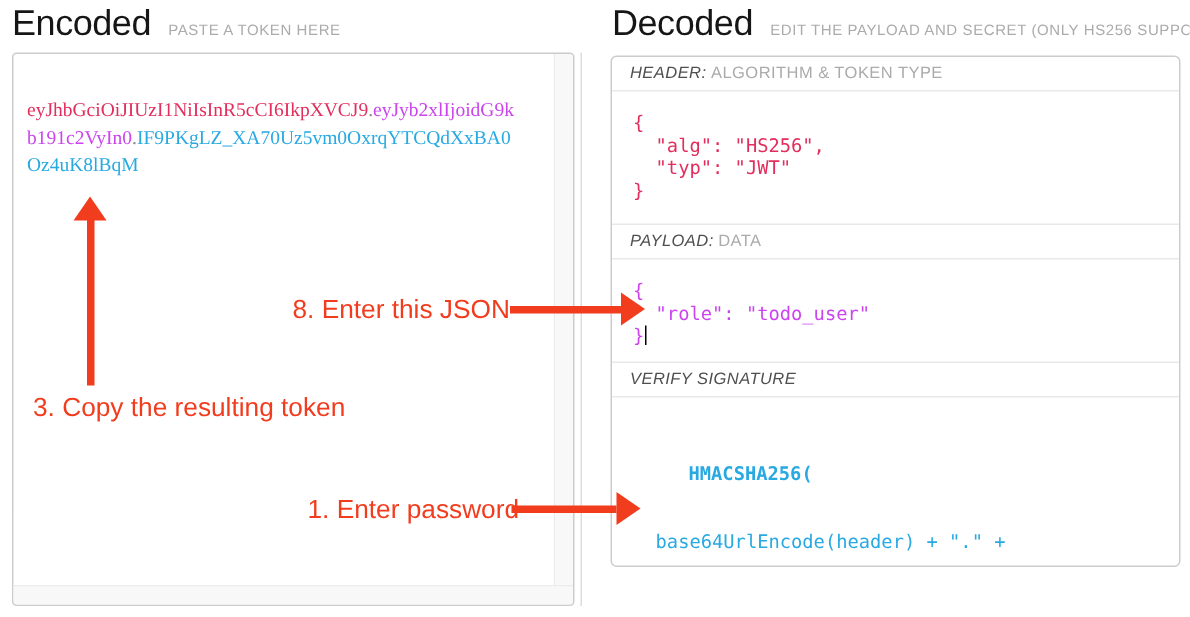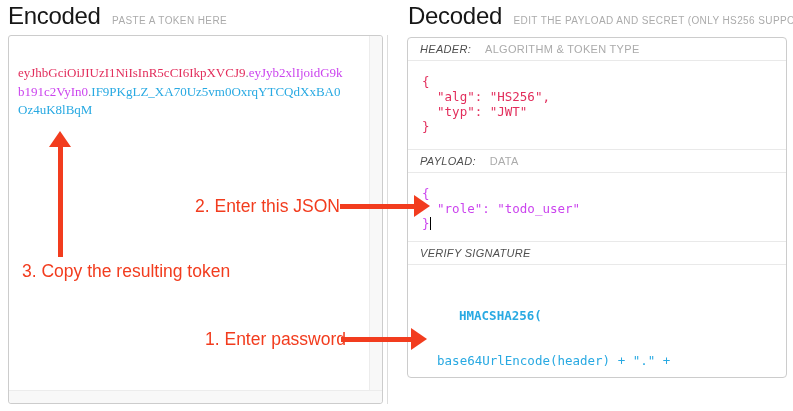--- a/index.html
+++ b/index.html
@@ -31,21 +31,21 @@
   .tok-s{color:var(--blue);}
   .tok-dot{color:#8a8a8a;}
 
   
   .divider{position:absolute;left:387px;top:35px;width:1px;height:369px;background:#dddddd;}
 
   
   .dec-box{position:absolute;left:407px;top:37px;width:380px;height:341px;border:1px solid var(--border);border-radius:4px;background:#fff;overflow:hidden;}
   .sec-label{height:23px;line-height:23px;padding:0 12px;border-bottom:1px solid var(--divider);font-size:11px;letter-spacing:0.3px;white-space:nowrap;}
   .sec-label .strong{color:#4f4f4f;font-style:italic;}
-  .sec-label .rest{color:#ababab;margin-left:14px;}
+  .sec-label .rest{color:#ababab;margin-left:3px;}
   .codeblock{font-family:"DejaVu Sans Mono",monospace;font-size:12.5px;line-height:15px;white-space:pre;padding:13px 0 0 14px;}
   .code-header{height:89px;border-bottom:1px solid var(--divider);color:var(--red);}
   .code-payload{height:69px;border-bottom:1px solid var(--divider);color:var(--purple);}
   .code-verify{height:111px;color:var(--blue);}
   .code-verify .fn{font-weight:bold;padding-left:37px;}
   .caret{display:inline-block;width:1.5px;height:13px;background:#000;vertical-align:-2px;}
 
   
   .ann-text{position:absolute;color:var(--ann);font-size:17.5px;white-space:nowrap;}
   .ann2{left:195px;top:196px;}
@@ -99,21 +99,21 @@
     </div>
     <div class="codeblock code-verify">
       <div class="fn">HMACSHA256(</div>
       <div>  base64UrlEncode(header) + "." +</div>
       
       
       
     </div>
   </div>
 
-  <div class="ann-text ann2">2. Enter this JSON</div>
+  <div class="ann-text ann2">8. Enter this JSON</div>
   <div class="arrow-line-h a2-line"></div>
   <div class="arrow-head-r a2-head"></div>
 
   <div class="arrow-head-u"></div>
   <div class="arrow-line-v"></div>
   <div class="ann-text ann3">3. Copy the resulting token</div>
 
   <div class="ann-text ann1">1. Enter password</div>
   <div class="arrow-line-h a1-line"></div>
   <div class="arrow-head-r a1-head"></div>

